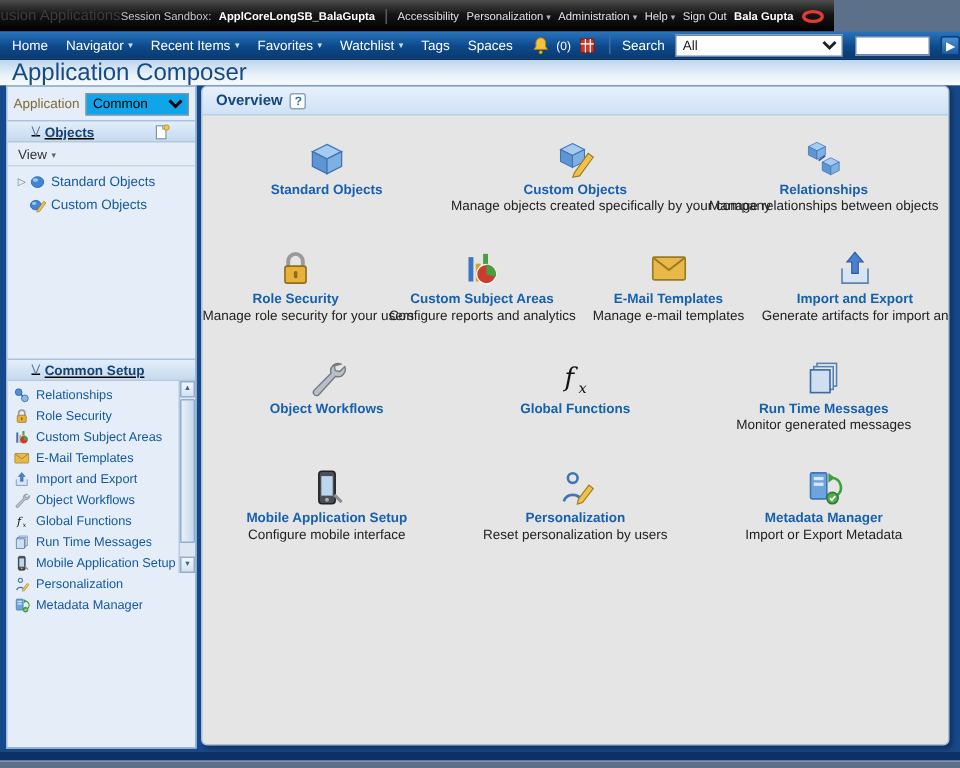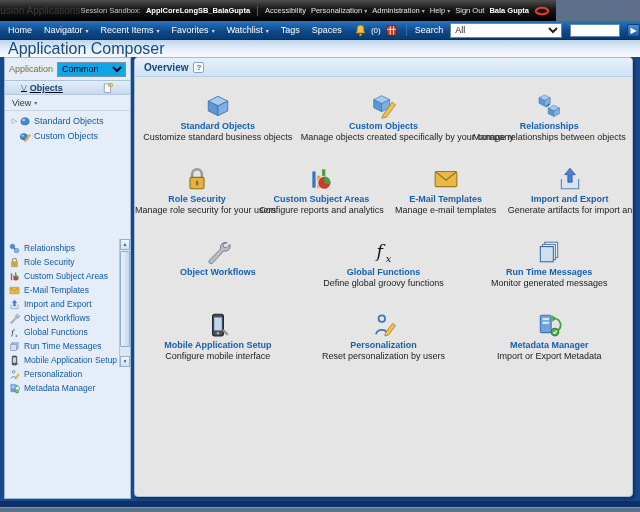--- a/index.html
+++ b/index.html
@@ -255,20 +255,24 @@
               <ellipse cx="5" cy="7.5" rx="2" ry="1.3" fill="#b4d4f2" opacity="0.85"></ellipse>
               <polygon points="8,13 13.5,5.5 15.5,7 10,14.5 7.3,15.2" fill="#f0c24b" stroke="#9c7a1e" stroke-width="0.6"></polygon>
             </svg>
           </span>
           <span class="tree-label">Custom Objects</span>
         </div>
       </div>
 
     <div class="sidebar-spacer"></div>
 
+    <div class="section-head">
+      <span class="collapse-glyph">⋁</span>
+      <span class="section-title">Common Setup</span>
+    </div>
 
     <div class="cs-wrap">
       <div id="cs-list">
           <div class="cs-row">
             <span class="icon11">
               <svg viewBox="0 0 16 16">
                 <circle cx="5" cy="5" r="3.3" fill="#4f8fd8" stroke="#2c5a9e" stroke-width="0.7"></circle>
                 <circle cx="11" cy="11" r="3.3" fill="#8cb8e8" stroke="#2c5a9e" stroke-width="0.7"></circle>
                 <path d="M7 7 L9 9" stroke="#2c5a9e" stroke-width="1.2"></path>
               </svg>
@@ -395,21 +399,20 @@
         <div class="ov-row">
           <div class="tile">
             <div class="tile-icon">
               <svg viewBox="0 0 24 24">
                 <polygon points="12,3 21,7.5 12,12 3,7.5" fill="#a6cbf0" stroke="#3f75b5" stroke-width="0.8"></polygon>
                 <polygon points="3,7.5 12,12 12,21 3,16.5" fill="#5d96d3" stroke="#3f75b5" stroke-width="0.8"></polygon>
                 <polygon points="21,7.5 12,12 12,21 21,16.5" fill="#7fb0e2" stroke="#3f75b5" stroke-width="0.8"></polygon>
               </svg>
             </div>
             <div class="tile-title">Standard Objects</div>
-            <div class="tile-desc">Customize standard business objects</div>
           </div>
           <div class="tile">
             <div class="tile-icon">
               <svg viewBox="0 0 24 24">
                 <g transform="scale(0.82)">
                   <polygon points="12,3 21,7.5 12,12 3,7.5" fill="#a6cbf0" stroke="#3f75b5" stroke-width="0.8"></polygon>
                   <polygon points="3,7.5 12,12 12,21 3,16.5" fill="#5d96d3" stroke="#3f75b5" stroke-width="0.8"></polygon>
                   <polygon points="21,7.5 12,12 12,21 21,16.5" fill="#7fb0e2" stroke="#3f75b5" stroke-width="0.8"></polygon>
                 </g>
                 <polygon points="11,20.5 19.5,8.5 22.6,10.9 14.2,22.4 10,23.2" fill="#f0c24b" stroke="#9c7a1e" stroke-width="0.7"></polygon>
@@ -494,21 +497,20 @@
             <div class="tile-title">Object Workflows</div>
           </div>
           <div class="tile">
             <div class="tile-icon">
               <svg viewBox="0 0 24 24">
                 <text x="5" y="17" font-family="DejaVu Serif, serif" font-style="italic" font-size="16" fill="#111">f</text>
                 <text x="13.5" y="21" font-family="DejaVu Serif, serif" font-style="italic" font-size="9" fill="#111">x</text>
               </svg>
             </div>
             <div class="tile-title">Global Functions</div>
-            <div class="tile-desc">Define global groovy functions</div>
           </div>
           <div class="tile">
             <div class="tile-icon">
               <svg viewBox="0 0 24 24">
                 <rect x="8" y="3" width="12" height="14" fill="#eef3fa" stroke="#5b82ad"></rect>
                 <rect x="6" y="5" width="12" height="14" fill="#dfe9f5" stroke="#5b82ad"></rect>
                 <rect x="4" y="7" width="12" height="14" fill="#cfdff0" stroke="#3f6aa0"></rect>
               </svg>
             </div>
             <div class="tile-title">Run Time Messages</div>

